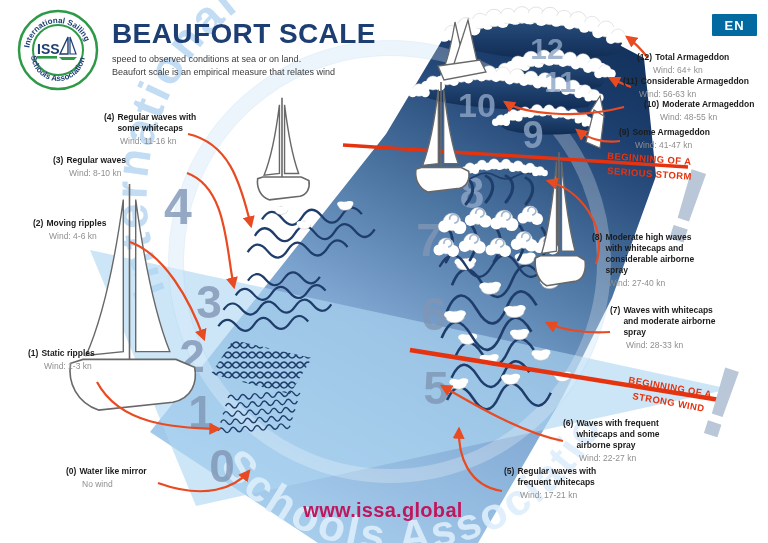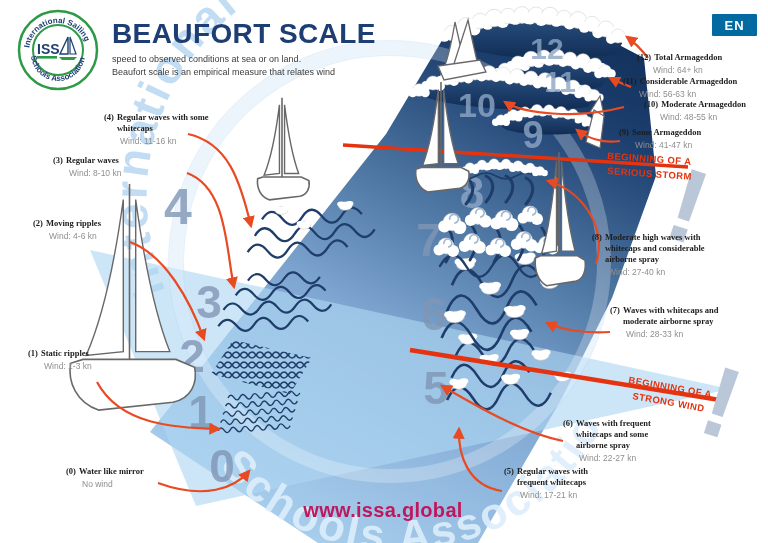--- a/index.html
+++ b/index.html
@@ -9,21 +9,21 @@
   
   .logo{position:absolute;left:16px;top:8px;width:84px;height:84px;}
   .titleblock{position:absolute;left:112px;top:18px;width:330px;}
   .titleblock h1{margin:0;font-size:28px;font-weight:700;color:#1d3e73;letter-spacing:.4px;}
   .titleblock .sub{margin-top:3px;font-size:9px;line-height:1.45;color:#3c3c3c;}
   .lang{position:absolute;left:712px;top:14px;width:45px;height:22px;background:#0369a1;
         color:#fff;font-size:13px;font-weight:800;display:flex;align-items:center;justify-content:center;
         letter-spacing:1px;border-radius:1px;cursor:pointer;}
   
   .lbl{position:absolute;font-size:8.5px;color:#1c1c1c;}
-  .lbl .row{display:flex;gap:3px;font-weight:bold;line-height:1.3;font-family:Liberation Serif, serif;}
+  .lbl .row{display:flex;gap:3px;font-weight:bold;line-height:1.3;}
   .lbl .n{flex:0 0 auto;}
   .lbl .t{display:block;}
   .lbl .w{color:#8f8f8f;padding-left:16px;line-height:1.5;margin-top:1px;}
   
   .url{position:absolute;left:258px;top:499px;width:250px;text-align:center;
        font-size:20px;font-weight:800;color:#be185d;letter-spacing:.3px;text-decoration:none;display:block;}
 </style>
 </head>
 <body>
 

